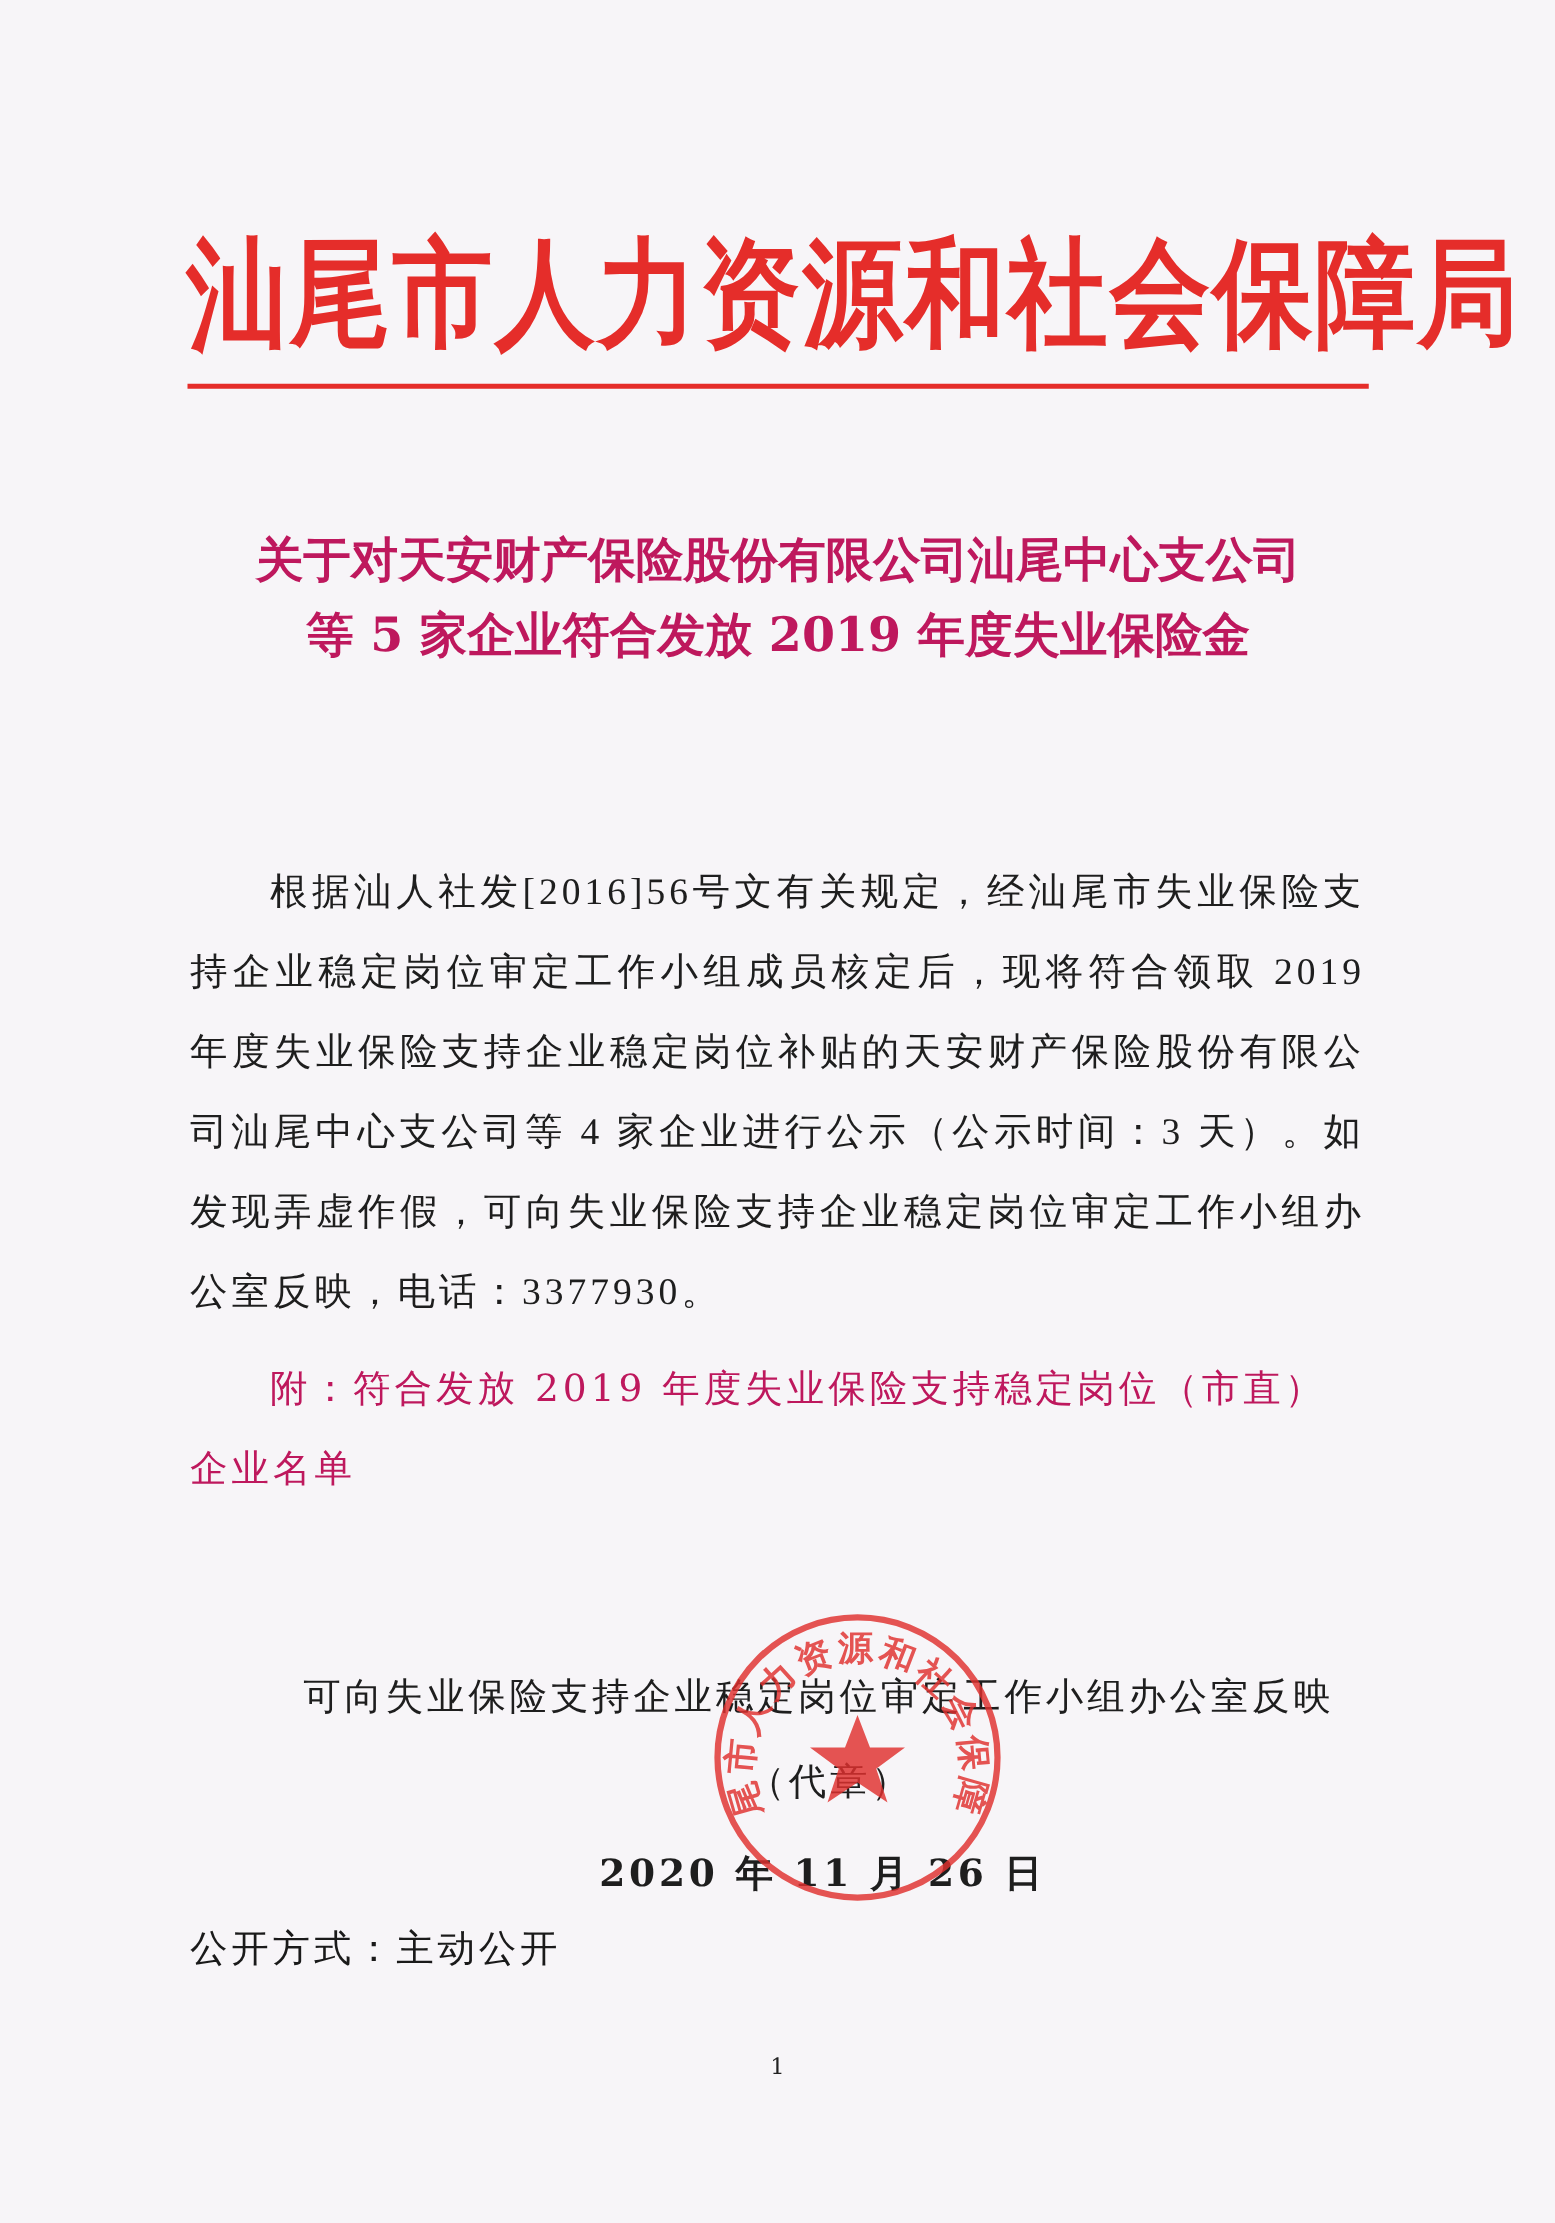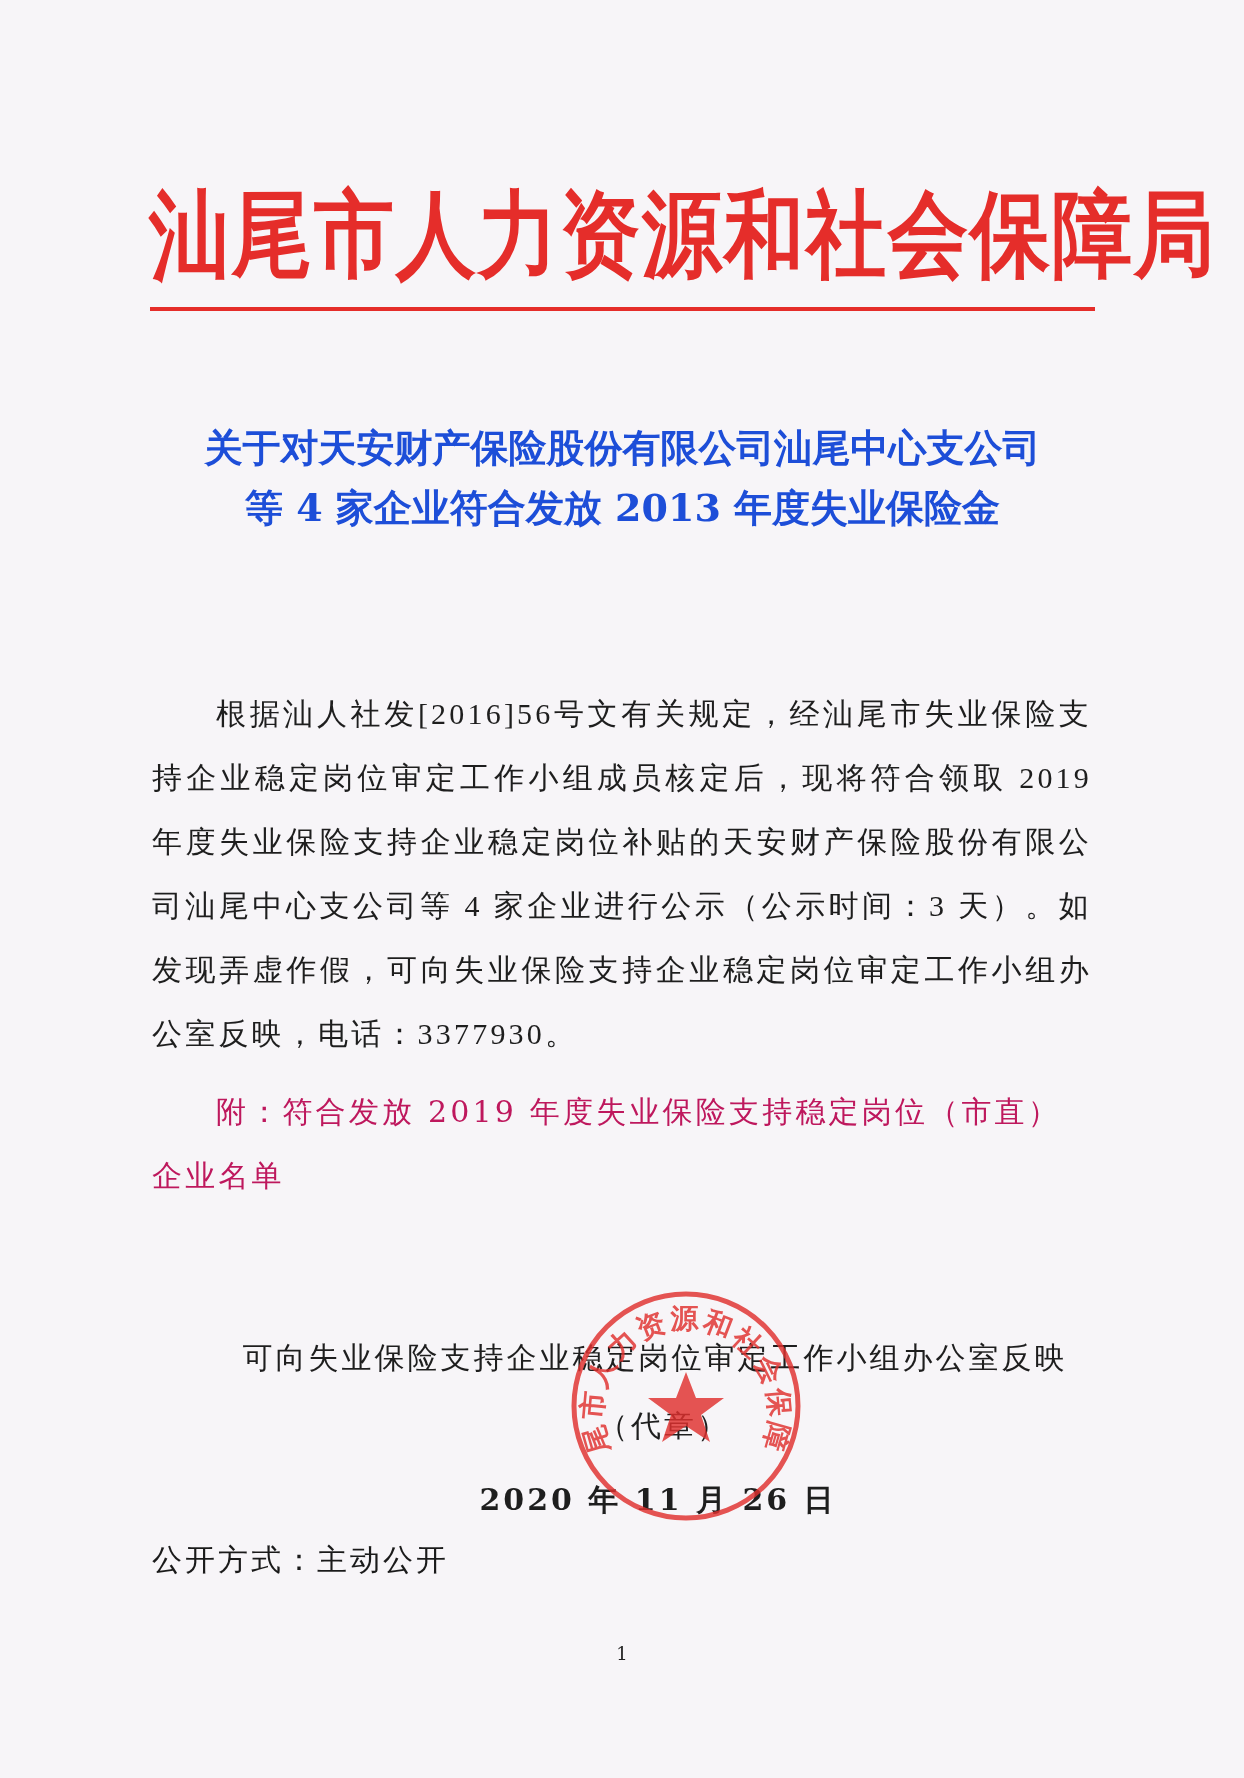--- a/index.html
+++ b/index.html
@@ -31,21 +31,21 @@
       left: 150px; top: 307px; width: 945px; height: 4px;
       background: #e52d2a;
     }
     .doc-title {
       position: absolute;
       left: 150px; top: 418px; width: 945px;
       text-align: center;
       font-size: 38px;
       line-height: 60px;
       font-weight: bold;
-      color: #1d4ed8;
+      color: #be185d;
     }
     .doc-title .line { display: block; white-space: nowrap; }
     .body-text {
       position: absolute;
       left: 152px; top: 682px; width: 940px;
       font-size: 30px;
       line-height: 64px;
       letter-spacing: 3.2px;
       color: #1e1e1e;
       text-align: justify;
@@ -100,21 +100,21 @@
 </head>
 <body>
 
 <div class="page">
 
   <div class="masthead">汕尾市人力资源和社会保障局</div>
   <div class="red-rule"></div>
 
   <div class="doc-title">
     <span class="line">关于对天安财产保险股份有限公司汕尾中心支公司</span>
-    <span class="line">等 4 家企业符合发放 2013 年度失业保险金</span>
+    <span class="line">等 5 家企业符合发放 2019 年度失业保险金</span>
   </div>
 
   <div class="body-text">
     <p>根据汕人社发[2016]56号文有关规定，经汕尾市失业保险支持企业稳定岗位审定工作小组成员核定后，现将符合领取 2019 年度失业保险支持企业稳定岗位补贴的天安财产保险股份有限公司汕尾中心支公司等 4 家企业进行公示（公示时间：3 天）。如发现弄虚作假，可向失业保险支持企业稳定岗位审定工作小组办公室反映，电话：3377930。</p>
   </div>
 
   <div class="attachment">
     <p>附：符合发放 2019 年度失业保险支持稳定岗位（市直）企业名单</p>
   </div>
 

